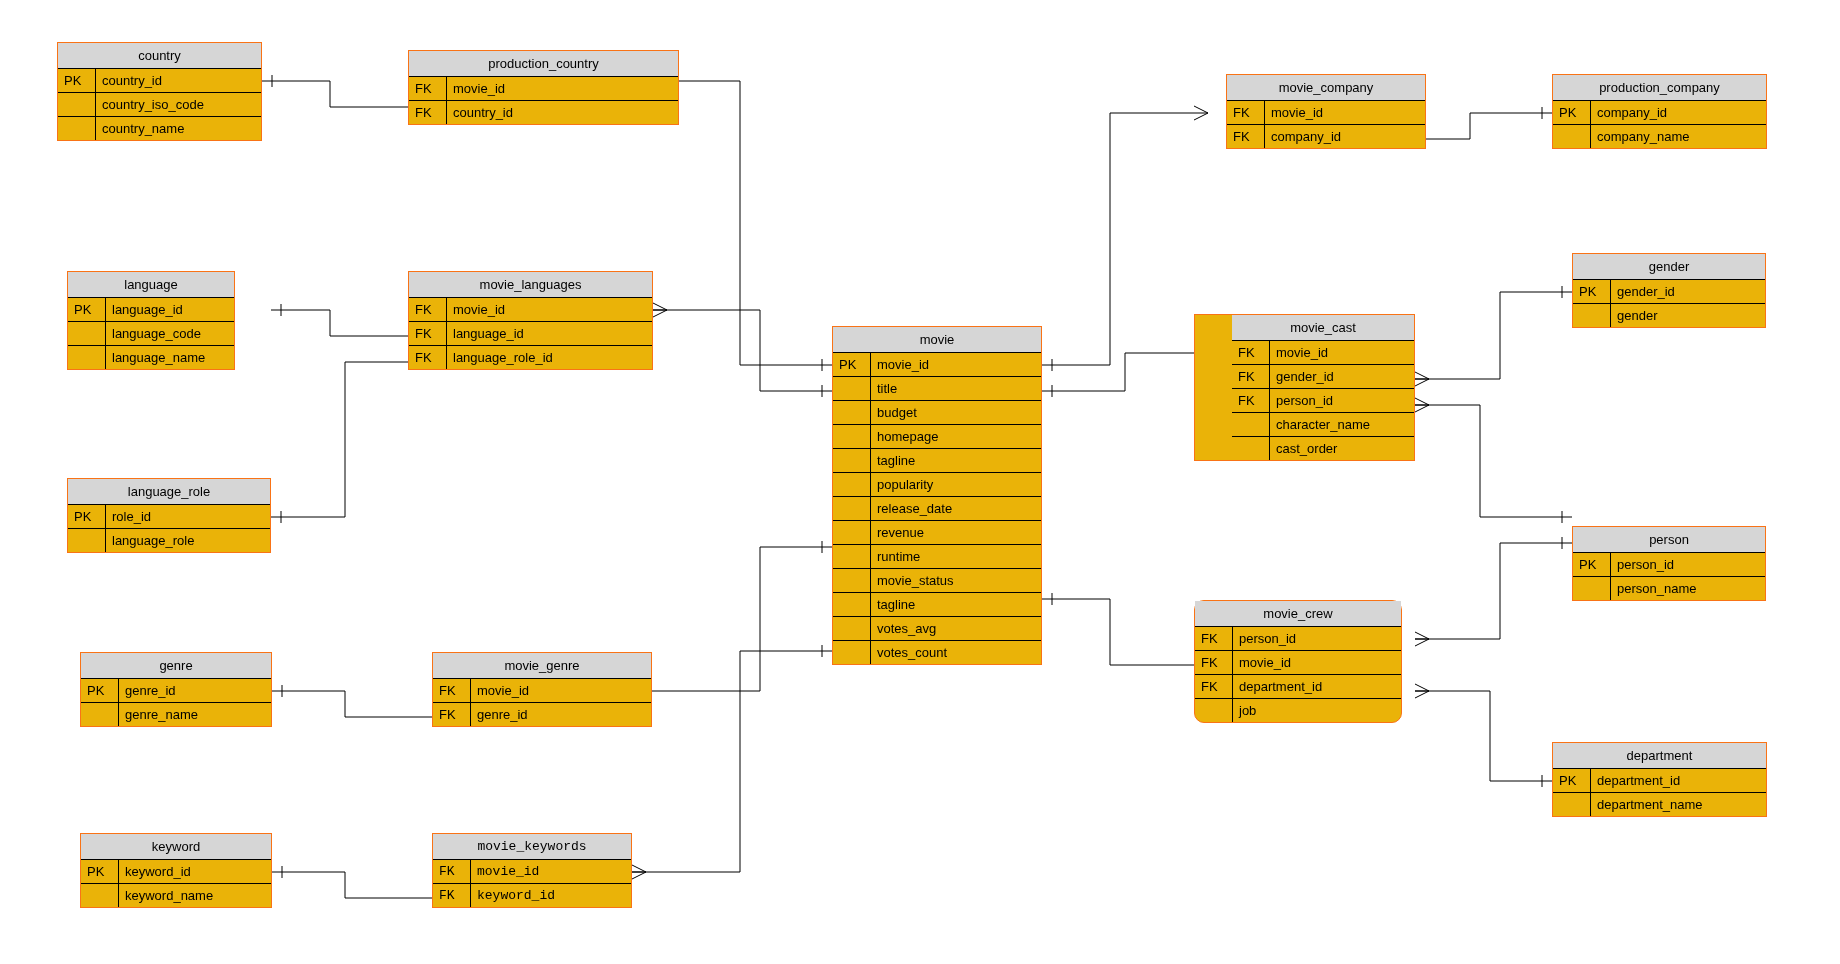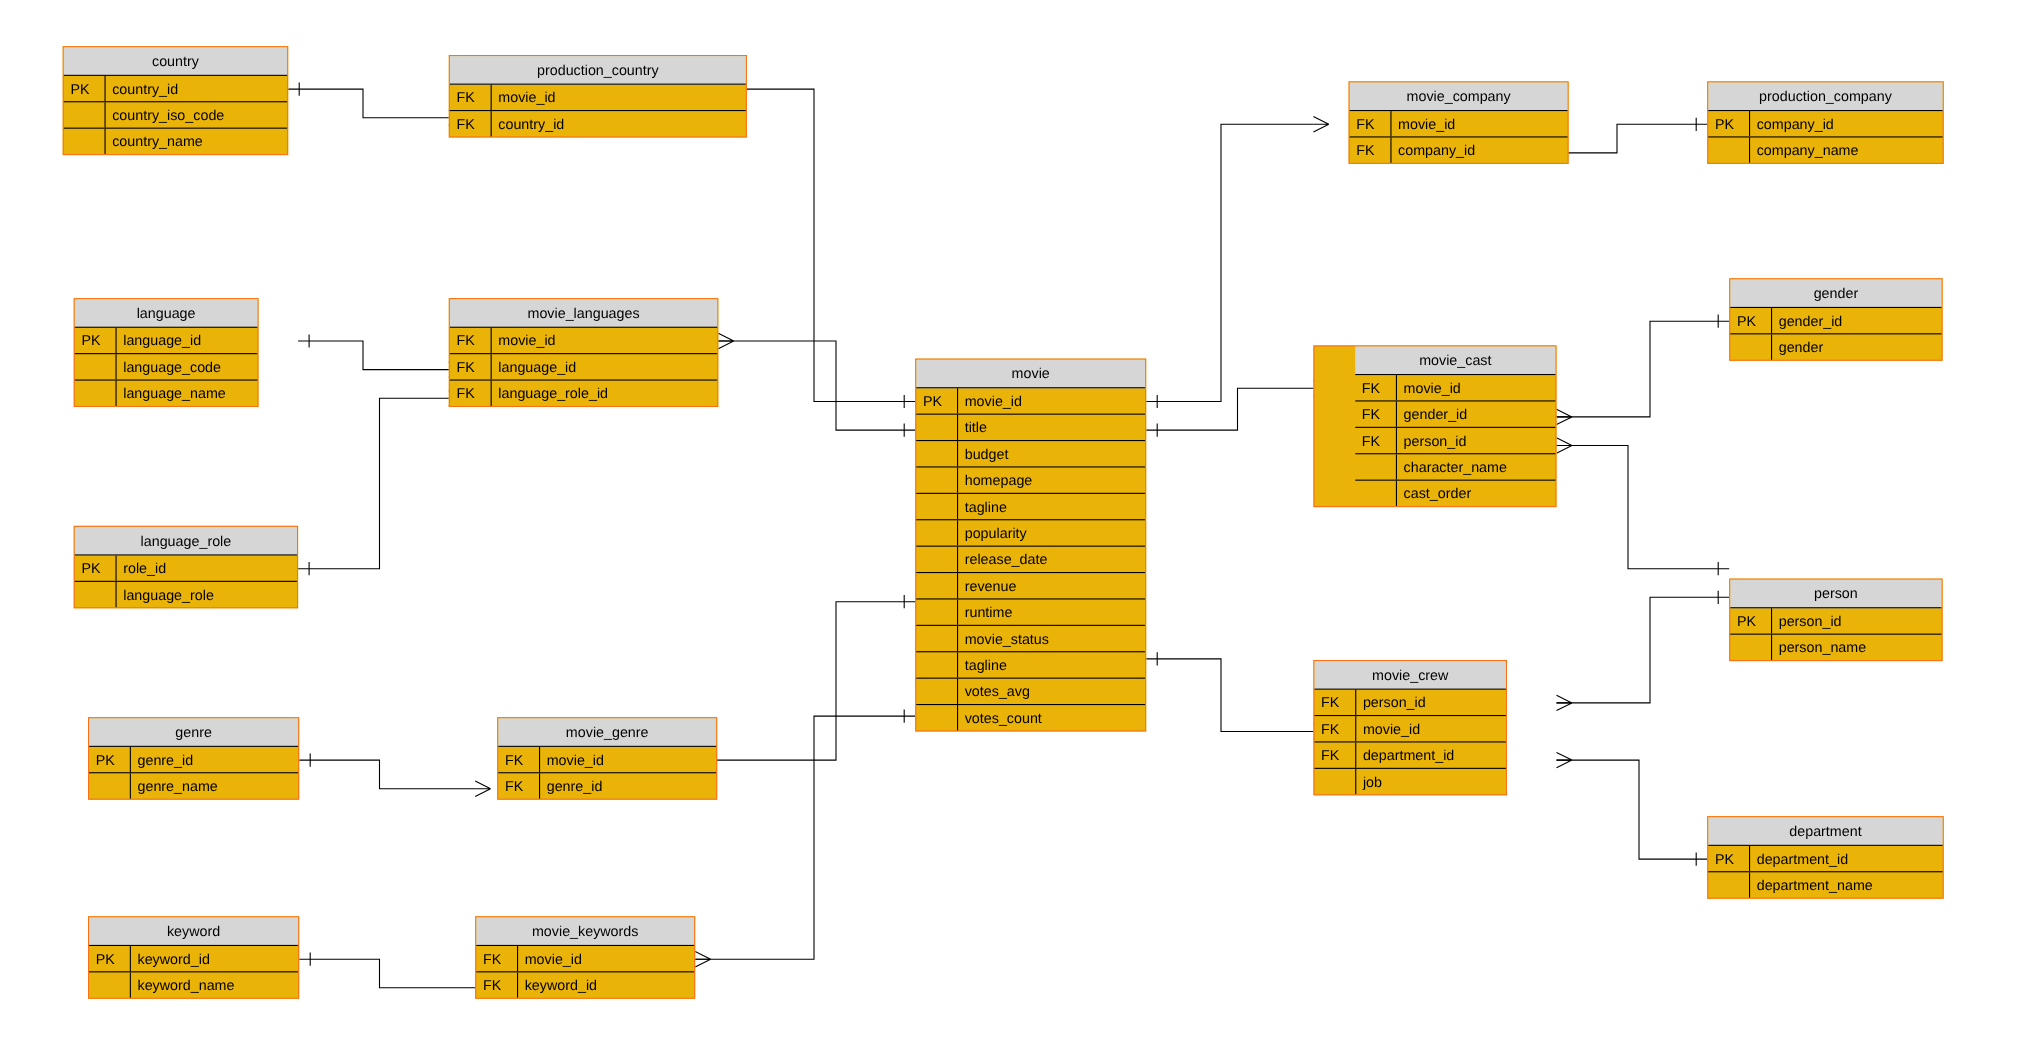--- a/index.html
+++ b/index.html
@@ -153,21 +153,21 @@
         <div class="row">
           <div class="key">PK</div>
           <div class="col">genre_id</div>
         </div>
         <div class="row">
           <div class="key"></div>
           <div class="col">genre_name</div>
         </div>
       </div>
     </div>
-    <div class="entity" style="left: 432px; top: 652px; width: 200px; margin-left: 20px;">
+    <div class="entity" style="left: 432px; top: 652px; width: 220px;">
       <div class="hdr">movie_genre</div>
       <div>
         <div class="row">
           <div class="key">FK</div>
           <div class="col">movie_id</div>
         </div>
         <div class="row">
           <div class="key">FK</div>
           <div class="col">genre_id</div>
         </div>
@@ -179,21 +179,21 @@
         <div class="row">
           <div class="key">PK</div>
           <div class="col">keyword_id</div>
         </div>
         <div class="row">
           <div class="key"></div>
           <div class="col">keyword_name</div>
         </div>
       </div>
     </div>
-    <div class="entity" style="left: 432px; top: 833px; width: 200px;">
+    <div class="entity" style="left: 432px; top: 833px; width: 200px; font-family: Liberation Mono, monospace;">
       <div class="hdr">movie_keywords</div>
       <div>
         <div class="row">
           <div class="key">FK</div>
           <div class="col">movie_id</div>
         </div>
         <div class="row">
           <div class="key">FK</div>
           <div class="col">keyword_id</div>
         </div>
@@ -326,21 +326,21 @@
         <div class="row">
           <div class="key">PK</div>
           <div class="col">person_id</div>
         </div>
         <div class="row">
           <div class="key"></div>
           <div class="col">person_name</div>
         </div>
       </div>
     </div>
-    <div class="entity" style="left: 1194px; top: 600px; width: 176px;">
+    <div class="entity" style="left: 1194px; top: 600px; width: 208px; border-radius: 10px;">
       <div class="hdr">movie_crew</div>
       <div>
         <div class="row">
           <div class="key">FK</div>
           <div class="col">person_id</div>
         </div>
         <div class="row">
           <div class="key">FK</div>
           <div class="col">movie_id</div>
         </div>

